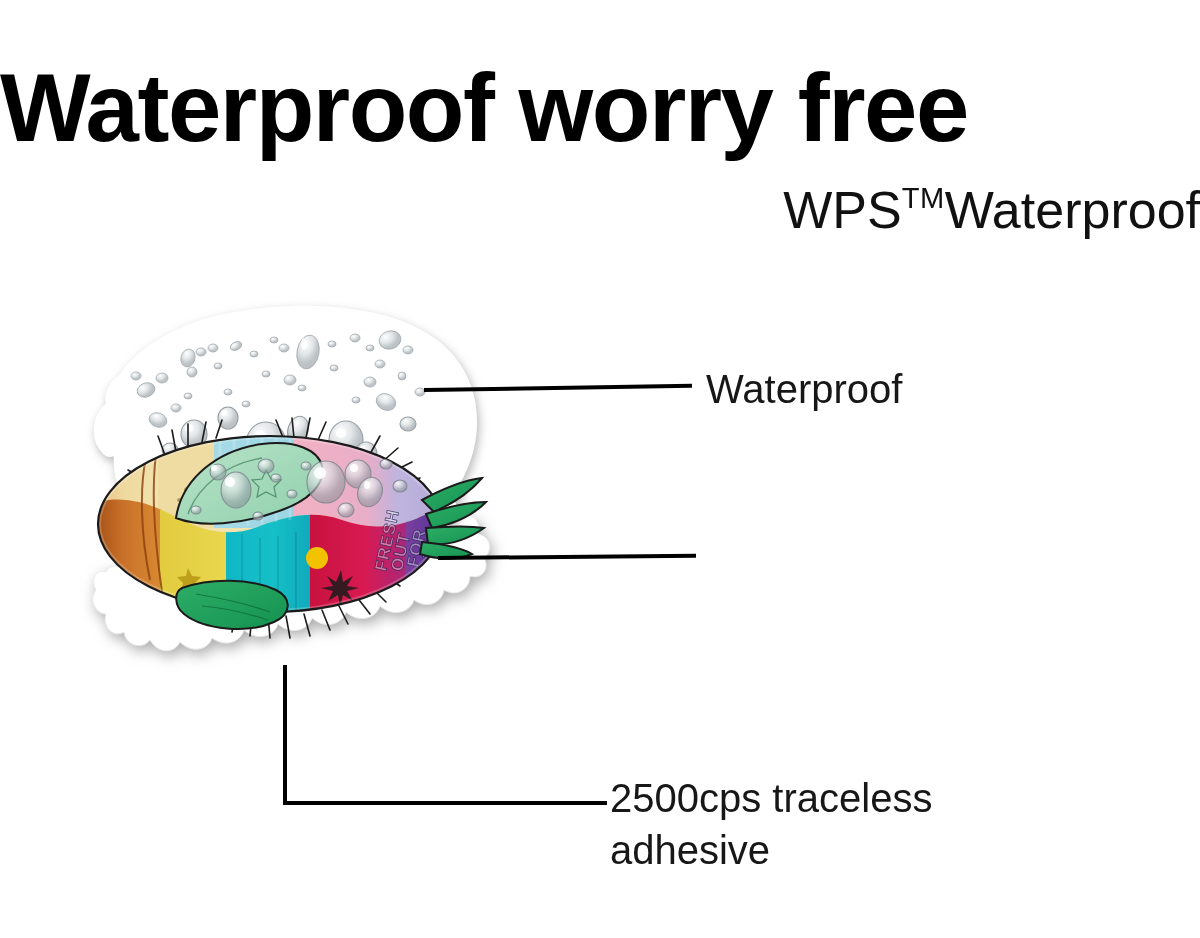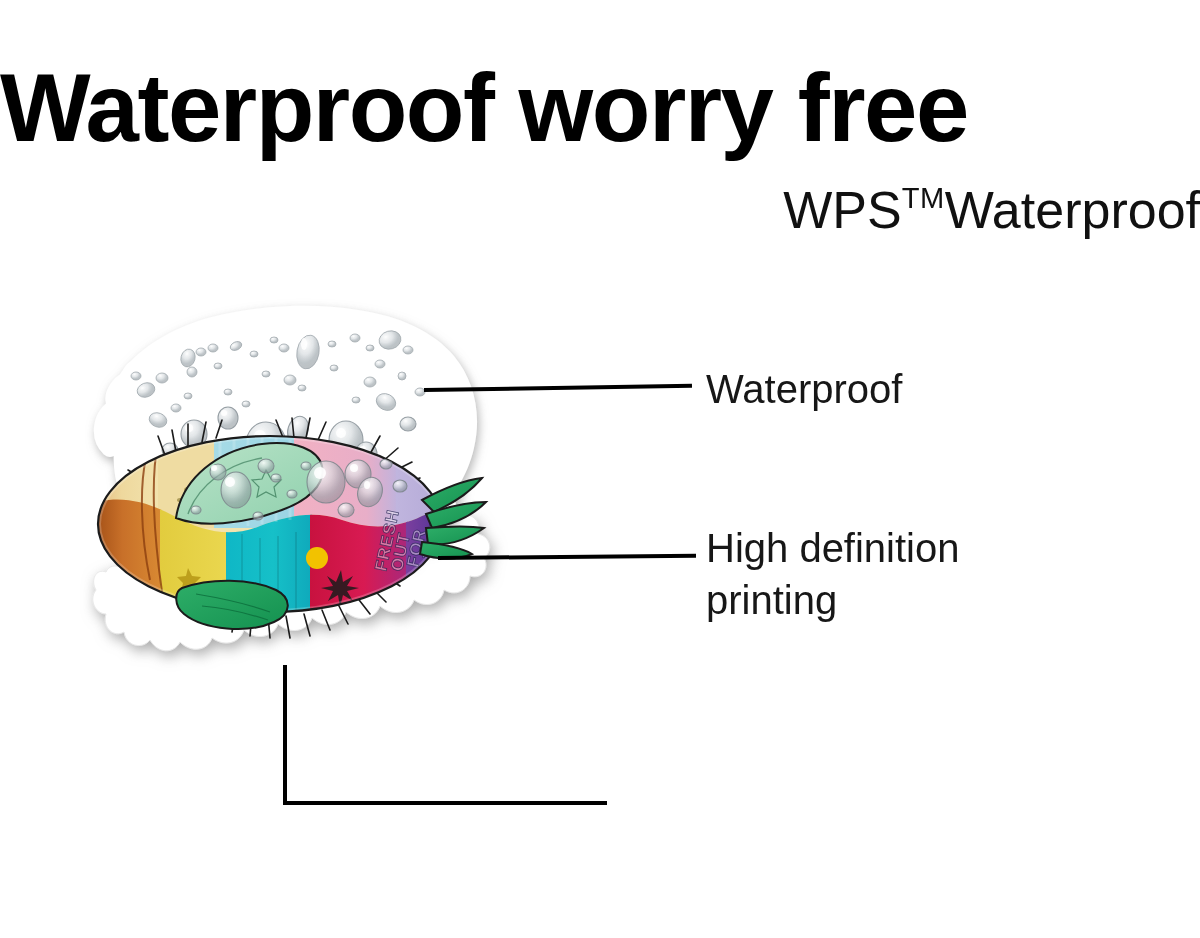--- a/index.html
+++ b/index.html
@@ -470,16 +470,16 @@
     </svg>
   </div>
 
   <div class="leader" id="leader-1"></div>
   <div class="leader" id="leader-2"></div>
   <div class="leader" id="leader-3-v"></div>
   <div class="leader" id="leader-3-h"></div>
 
   <div class="callout" id="label-waterproof">Waterproof</div>
 
-  <div class="callout" id="label-hd">High definition printing</div>
-
+
+  <div class="callout" id="label-adhesive">2500cps traceless adhesive</div>
 
 </div>
 
 </body></html>

